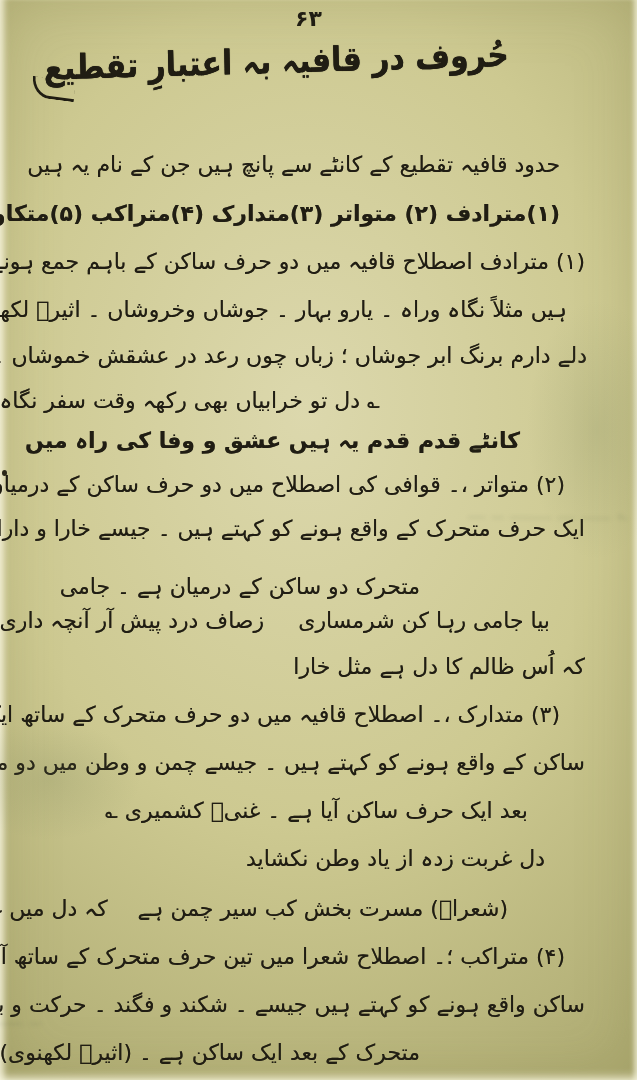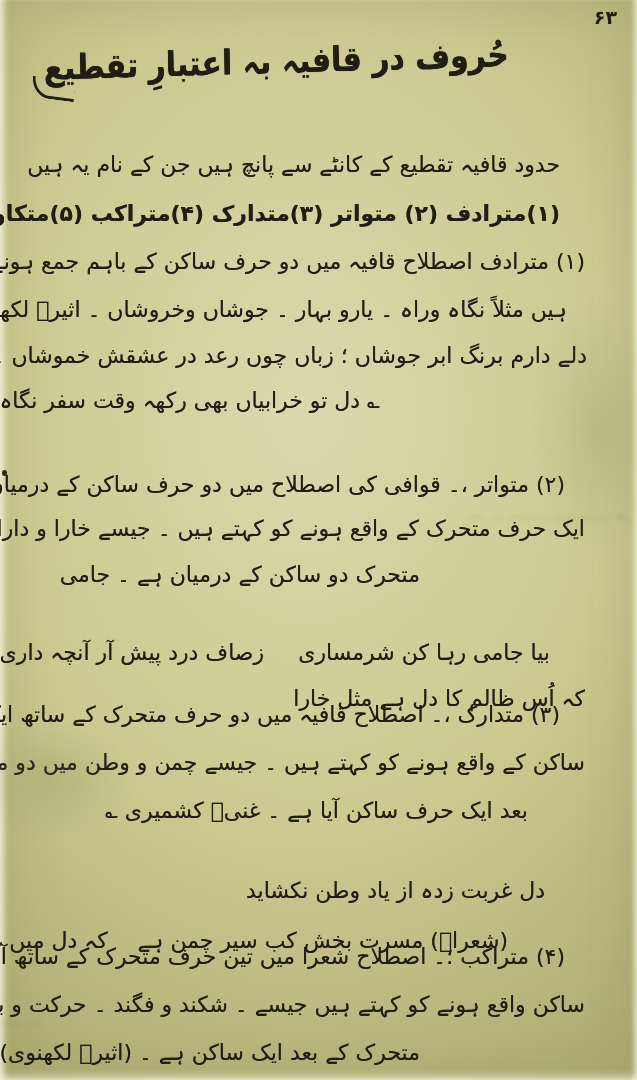--- a/index.html
+++ b/index.html
@@ -19,52 +19,52 @@
     box-shadow:
       inset 8px 0 6px -4px rgba(250,248,225,.8),
       inset -6px 0 5px -3px rgba(250,248,225,.7),
       inset 0 -8px 8px -5px rgba(250,248,225,.8),
       inset 0 0 60px rgba(120,115,60,.25);
     color:var(--ink);
     direction:rtl;
   }
   .page-number{
     position:absolute;top:6px;left:0;right:20px;
-    font-size:19px;font-weight:bold;
+    text-align:center;font-size:22px;font-weight:bold;
     letter-spacing:2px;
   }
   .heading{
     position:absolute;top:34px;right:128px;margin:0;
     font-size:34px;font-weight:bold;white-space:nowrap;
     transform:scaleX(.88) rotate(-1.5deg);transform-origin:right center;
     text-shadow:0 0 .6px var(--ink), 0 0 1px rgba(32,29,19,.5);
   }
   .heading::after{
     content:"";position:absolute;left:-14px;bottom:-12px;width:46px;height:18px;
     border-bottom:3px solid var(--ink);border-left:3px solid var(--ink);
     border-bottom-left-radius:22px;transform:rotate(8deg);
   }
   .line{
     position:absolute;white-space:nowrap;
     font-size:22px;line-height:1.35;
     text-shadow:0 0 .4px rgba(32,29,19,.65);
   }
   .verse{display:flex;}
-  .verse .hemi{white-space:nowrap;margin-top:32px;}
+  .verse .hemi{white-space:nowrap;}
   
   .l1 {top:150px;right:77px;}
   .l2 {top:199px;right:77px;font-weight:bold;}
   .l3 {top:247px;right:52px;}
   .l4 {top:295px;right:70px;}
   .l5 {top:341px;right:50px;}
   .l6 {top:386px;right:257px;}
   .l7 {top:426px;right:117px;font-weight:bold;}
   .l8 {top:470px;right:72px;}
   .l9 {top:514px;right:52px;}
-  .l10{top:560px;right:217px;}
+  .l10{top:572px;right:217px;}
   .l11{top:606px;right:87px;gap:34px;}
   .l12{top:652px;right:52px;gap:28px;}
   .l13{top:700px;right:77px;}
   .l14{top:748px;right:52px;}
   .l15{top:796px;right:109px;}
   .l16{top:844px;right:92px;gap:42px;}
   .l17{top:894px;right:129px;gap:30px;}
   .l18{top:942px;right:72px;}
   .l19{top:990px;right:52px;}
   .l20{top:1038px;right:217px;}
@@ -95,20 +95,21 @@
   <div class="page-number">۶۳</div>
 
   <h1 class="heading">حُروف در قافیہ بہ اعتبارِ تقطیع</h1>
 
   <div class="line l1">حدود قافیہ تقطیع کے کانٹے سے پانچ ہیں جن کے نام یہ ہیں</div>
   <div class="line l2">(۱)مترادف (۲) متواتر (۳)متدارک (۴)متراکب (۵)متکاوس</div>
   <div class="line l3">(۱) مترادف اصطلاح قافیہ میں دو حرف ساکن کے باہم جمع ہونے کو کہتے</div>
   <div class="line l4">ہیں مثلاً نگاہ وراہ ۔ یارو بہار ۔ جوشاں وخروشاں ۔ اثیرؔ لکھنوی ؎</div>
   <div class="line l5">دلے دارم برنگ ابر جوشاں ؛ زباں چوں رعد در عشقش خموشاں ۔ یا عروضؔ</div>
   <div class="line l6">؎ دل تو خرابیاں بھی رکھہ وقت سفر نگاہ میں</div>
+  <div class="line l7">کانٹے قدم قدم یہ ہیں عشق و وفا کی راہ میں</div>
   <div class="line l8">(۲) متواتر ،۔ قوافی کی اصطلاح میں دو حرف ساکن کے درمیان میں</div>
   <div class="line l9">ایک حرف متحرک کے واقع ہونے کو کہتے ہیں ۔ جیسے خارا و دارا ۔ میں ایک ف</div>
   <div class="line l10">متحرک دو ساکن کے درمیان ہے ۔ جامی</div>
 
   <div class="line verse l11">
     <span class="hemi">بیا جامی رہا کن شرمساری</span>
     <span class="hemi">زصاف درد پیش آر آنچہ داری</span>
   </div>
 
   <div class="line verse l12">

